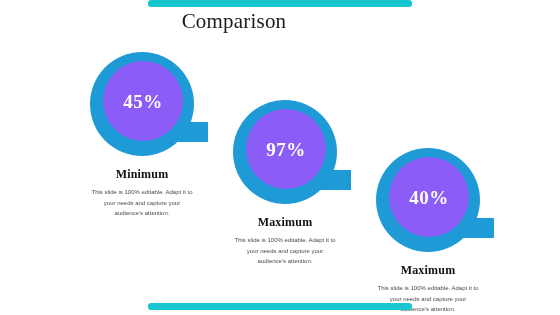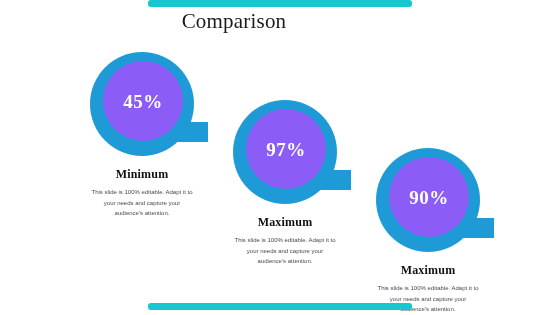--- a/index.html
+++ b/index.html
@@ -144,20 +144,20 @@
   </div>
   <div class="label">Maximum</div>
   <div class="desc">This slide is 100% editable. Adapt it to your needs and capture your audience's attention.</div>
 </div>
 
 <div class="item item-3">
   <div class="qmark">
     <div class="ring"></div>
     <div class="tail"></div>
     <div class="disc">
-      <span class="pct">90%</span>
+      <span class="pct">40%</span>
     </div>
   </div>
   <div class="label">Maximum</div>
   <div class="desc">This slide is 100% editable. Adapt it to your needs and capture your audience's attention.</div>
 </div>
 
 <div class="accent-bar bottom"></div>
 
 </body></html>

